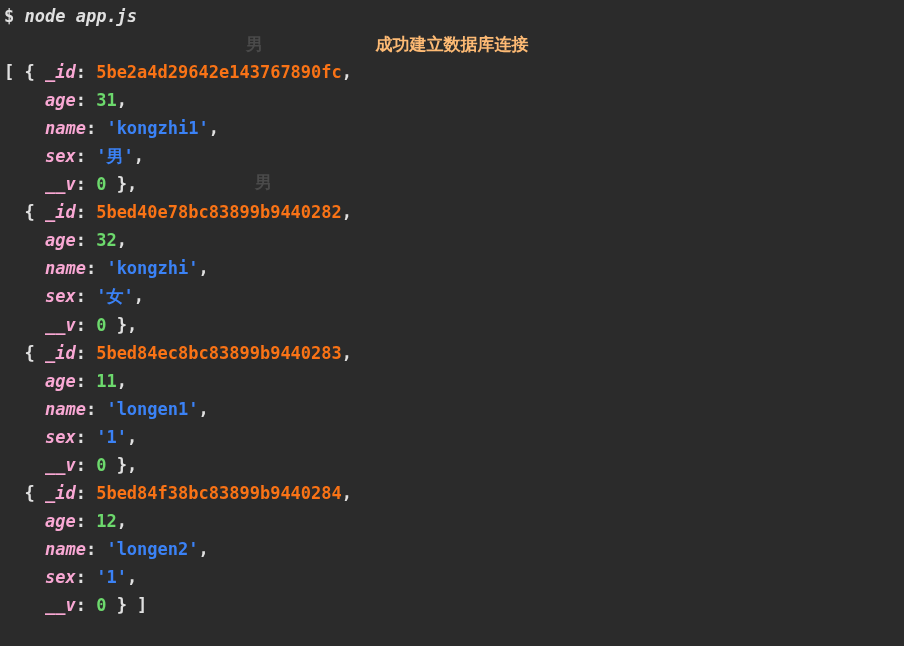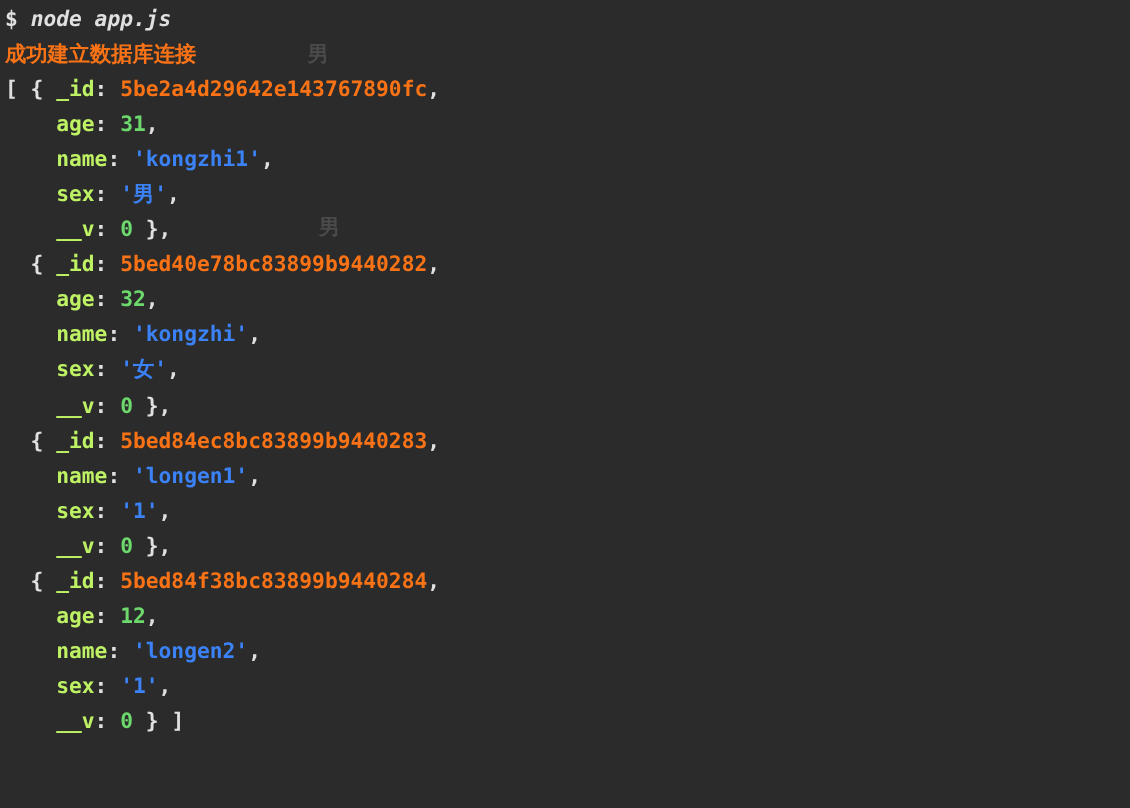--- a/index.html
+++ b/index.html
@@ -21,27 +21,29 @@
       position: relative;
     }
     .prompt-symbol {
       color: #e0e0e0;
     }
     .command {
       color: #e0e0e0;
       font-style: italic;
     }
     .message {
-      color: #f97316;
+      color: #fdba74;
+      text-align: center;
     }
     .bracket {
       color: #e0e0e0;
     }
     .key {
-      color: #bef264;
+      color: #f9a8d4;
+      font-style: italic;
     }
     .colon {
       color: #e0e0e0;
     }
     .objid {
       color: #f97316;
     }
     .number {
       color: #6dd96d;
     }
@@ -87,20 +89,21 @@
 <pre><span>    </span><span class="key">age</span><span class="colon">: </span><span class="number">31</span><span class="comma">,</span></pre>
 <pre><span>    </span><span class="key">name</span><span class="colon">: </span><span class="string">'kongzhi1'</span><span class="comma">,</span></pre>
 <pre><span>    </span><span class="key">sex</span><span class="colon">: </span><span class="string">'男'</span><span class="comma">,</span></pre>
 <pre><span>    </span><span class="key">__v</span><span class="colon">: </span><span class="number">0</span><span class="bracket"> },</span></pre>
 <pre><span class="bracket">  { </span><span class="key">_id</span><span class="colon">: </span><span class="objid">5bed40e78bc83899b9440282</span><span class="comma">,</span></pre>
 <pre><span>    </span><span class="key">age</span><span class="colon">: </span><span class="number">32</span><span class="comma">,</span></pre>
 <pre><span>    </span><span class="key">name</span><span class="colon">: </span><span class="string">'kongzhi'</span><span class="comma">,</span></pre>
 <pre><span>    </span><span class="key">sex</span><span class="colon">: </span><span class="string">'女'</span><span class="comma">,</span></pre>
 <pre><span>    </span><span class="key">__v</span><span class="colon">: </span><span class="number">0</span><span class="bracket"> },</span></pre>
 <pre><span class="bracket">  { </span><span class="key">_id</span><span class="colon">: </span><span class="objid">5bed84ec8bc83899b9440283</span><span class="comma">,</span></pre>
+<pre><span>    </span><span class="key">age</span><span class="colon">: </span><span class="number">11</span><span class="comma">,</span></pre>
 <pre><span>    </span><span class="key">name</span><span class="colon">: </span><span class="string">'longen1'</span><span class="comma">,</span></pre>
 <pre><span>    </span><span class="key">sex</span><span class="colon">: </span><span class="string">'1'</span><span class="comma">,</span></pre>
 <pre><span>    </span><span class="key">__v</span><span class="colon">: </span><span class="number">0</span><span class="bracket"> },</span></pre>
 <pre><span class="bracket">  { </span><span class="key">_id</span><span class="colon">: </span><span class="objid">5bed84f38bc83899b9440284</span><span class="comma">,</span></pre>
 <pre><span>    </span><span class="key">age</span><span class="colon">: </span><span class="number">12</span><span class="comma">,</span></pre>
 <pre><span>    </span><span class="key">name</span><span class="colon">: </span><span class="string">'longen2'</span><span class="comma">,</span></pre>
 <pre><span>    </span><span class="key">sex</span><span class="colon">: </span><span class="string">'1'</span><span class="comma">,</span></pre>
 <pre><span>    </span><span class="key">__v</span><span class="colon">: </span><span class="number">0</span><span class="bracket"> } ]</span></pre>
 </div>
 

